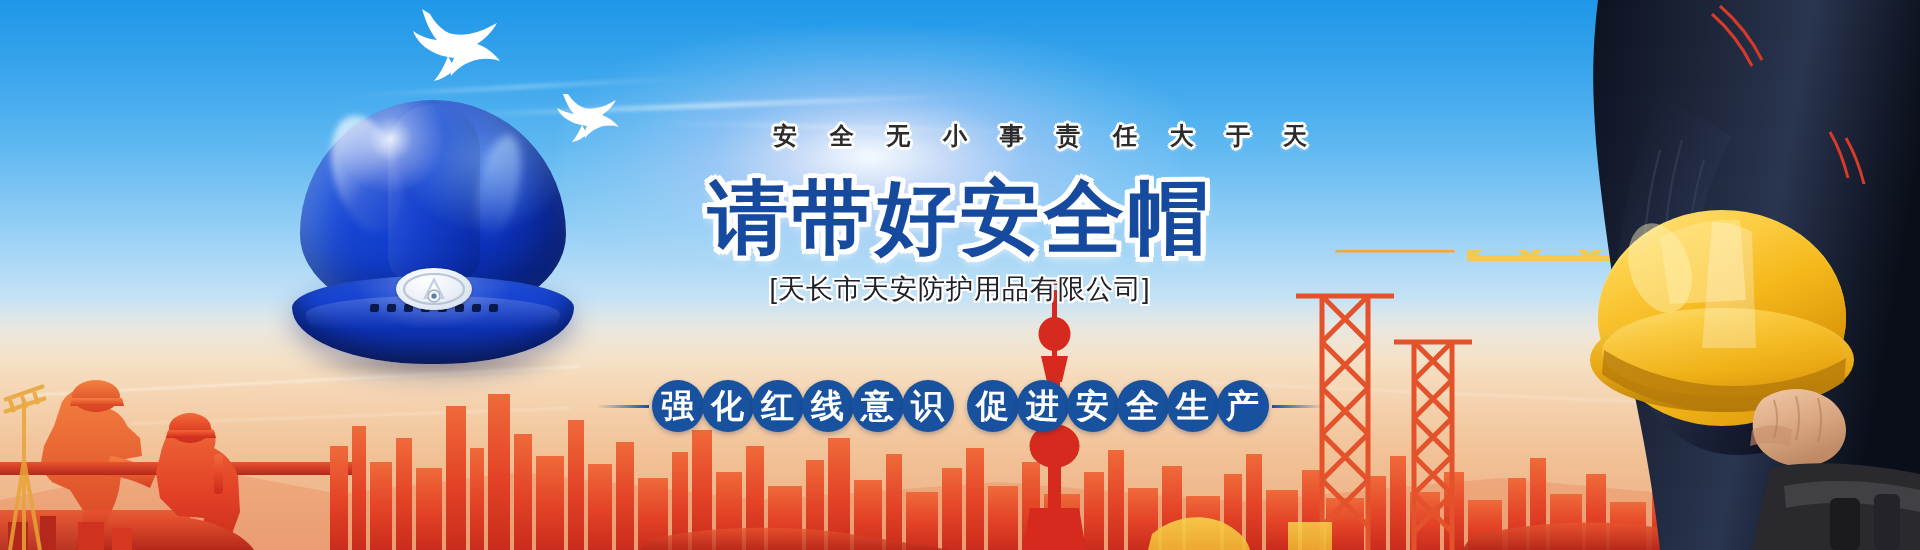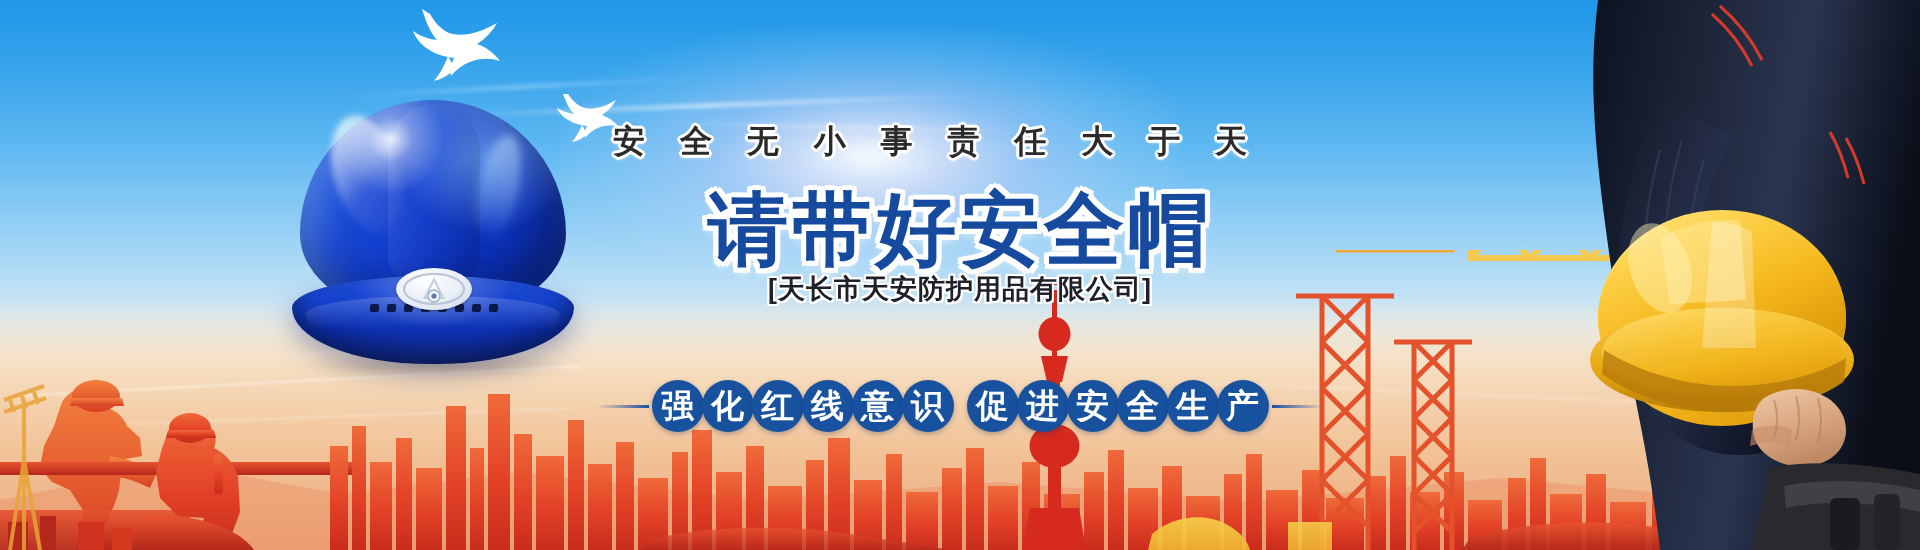--- a/index.html
+++ b/index.html
@@ -132,23 +132,23 @@
     filter:blur(3px);
   }
 
   
   .worker{position:absolute;right:0;top:0;width:560px;height:550px;overflow:hidden;}
 
   
   .textwrap{position:absolute;left:600px;top:120px;width:720px;}
 
   .line-top{
-    text-align:left;
+    text-align:right;
     font-family:"Liberation Sans","DejaVu Sans",sans-serif;
-    font-size:32px;font-weight:700;letter-spacing:13px;
+    font-size:24px;font-weight:700;letter-spacing:13px;
     color:#2b2b2b;
     text-shadow:
       -2px -2px 0 #fff, 2px -2px 0 #fff, -2px 2px 0 #fff, 2px 2px 0 #fff,
       -3px 0 0 #fff, 3px 0 0 #fff, 0 -3px 0 #fff, 0 3px 0 #fff,
       0 2px 4px rgba(255,255,255,.9);
     padding-left:13px;
     white-space:nowrap;
   }
 
   .line-main{
@@ -161,22 +161,23 @@
     text-shadow:
       -4px -4px 0 #fff, 4px -4px 0 #fff, -4px 4px 0 #fff, 4px 4px 0 #fff,
       -5px 0 0 #fff, 5px 0 0 #fff, 0 -5px 0 #fff, 0 5px 0 #fff,
       -4px 5px 0 #fff, 4px 5px 0 #fff, -5px -3px 0 #fff, 5px -3px 0 #fff,
       0 6px 10px rgba(255,255,255,.75);
     white-space:nowrap;
   }
 
   .line-company{
     text-align:center;
+    margin-top:12px;
     font-family:"Liberation Sans","DejaVu Sans",sans-serif;
-    font-size:27px;font-weight:700;letter-spacing:1px;
+    font-size:27px;font-weight:400;letter-spacing:1px;
     color:#20202a;
     text-shadow:
       -2px -2px 0 #fff, 2px -2px 0 #fff, -2px 2px 0 #fff, 2px 2px 0 #fff,
       -2px 0 0 #fff, 2px 0 0 #fff, 0 -2px 0 #fff, 0 2px 0 #fff;
     white-space:nowrap;
   }
 
   
   .line-bottom{
     position:absolute;left:560px;top:380px;width:800px;

